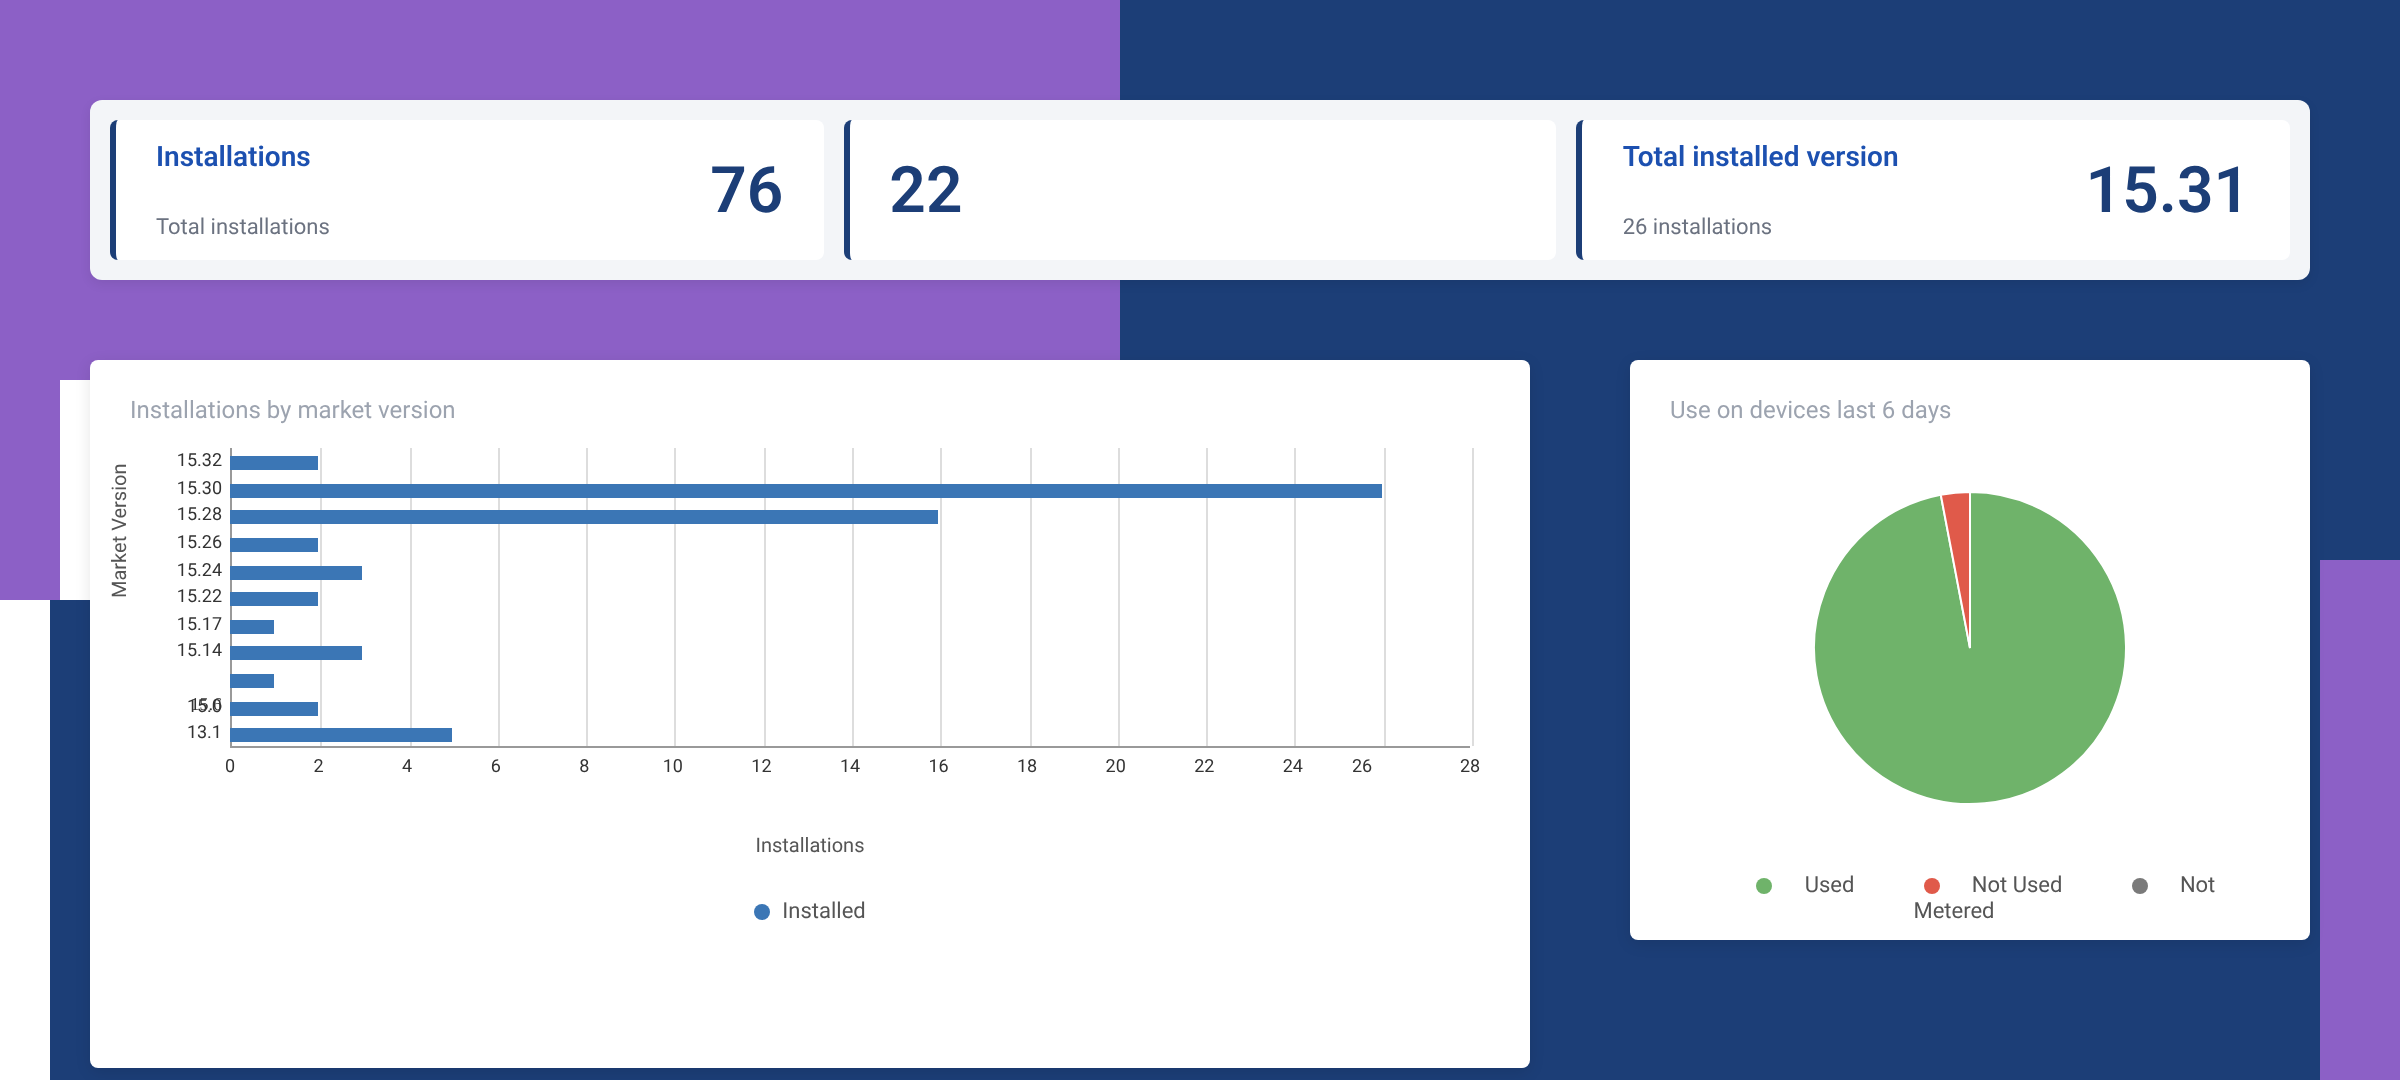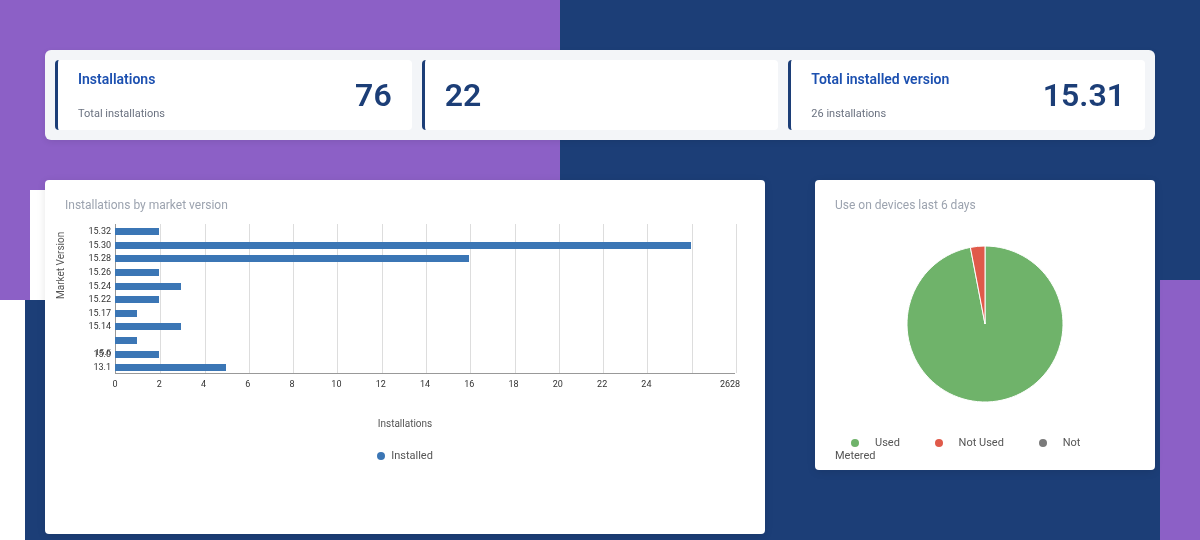--- a/index.html
+++ b/index.html
@@ -48,21 +48,21 @@
   .grid-v { position:absolute; top:0; bottom:0; width:1px; background:#ddd; }
   .bar-row { position:absolute; left:50px; height:11px; }
   .bar-row .bar { position:absolute; left:0; top:2px; height:7px; background:#3b76b5; }
   .bar-cat { position:absolute; left:10px; width:36px; text-align:right; font-size:9px; color:#333; }
   .bar-xtick { position:absolute; top:155px; font-size:9px; color:#333; transform:translateX(-50%); }
   .bar-xlabel { text-align:center; font-size:10px; color:#555; margin-top:4px; }
   .bar-legend { text-align:center; margin-top:20px; font-size:11px; color:#555; }
   .legend-dot { display:inline-block; width:8px; height:8px; border-radius:50%; margin-right:6px; vertical-align:middle; }
 
   .pie-wrap { display:flex; justify-content:center; align-items:center; height:200px; }
-  .pie-legend { text-align:left; font-size:11px; color:#555; margin-top:12px; }
+  .pie-legend { text-align:center; font-size:11px; color:#555; margin-top:12px; }
   .pie-legend span { margin:0 8px; }
 </style>
 </head>
 <body>
 
 <div class="bg-layer bg-navy-right"></div>
 <div class="bg-layer bg-navy-bottom"></div>
 <div class="bg-layer bg-purple-top"></div>
 <div class="bg-layer bg-purple-side"></div>
 <div class="bg-layer bg-purple-br"></div>
@@ -162,21 +162,21 @@
         <div class="bar-xtick" style="left: 182.857px;">6</div>
         <div class="bar-xtick" style="left: 227.143px;">8</div>
         <div class="bar-xtick" style="left: 271.429px;">10</div>
         <div class="bar-xtick" style="left: 315.714px;">12</div>
         <div class="bar-xtick" style="left: 360px; text-align: right;">14</div>
         <div class="bar-xtick" style="left: 404.286px;">16</div>
         <div class="bar-xtick" style="left: 448.571px;">18</div>
         <div class="bar-xtick" style="left: 492.857px;">20</div>
         <div class="bar-xtick" style="left: 537.143px;">22</div>
         <div class="bar-xtick" style="left: 581.429px;">24</div>
-        <div class="bar-xtick" style="left: 660px;">26</div>
+        <div class="bar-xtick" style="left: 616px;">26</div>
         <div class="bar-xtick" style="left: 670px;">28</div>
       </div>
   </div>
   <div class="bar-xlabel">Installations</div>
   <div class="bar-legend">
     <span class="legend-dot" id="bar-legend-dot" style="background: rgb(59, 118, 181);"></span><span>Installed</span>
   </div>
 </div>
 
 <div class="chart-card pie-card">

